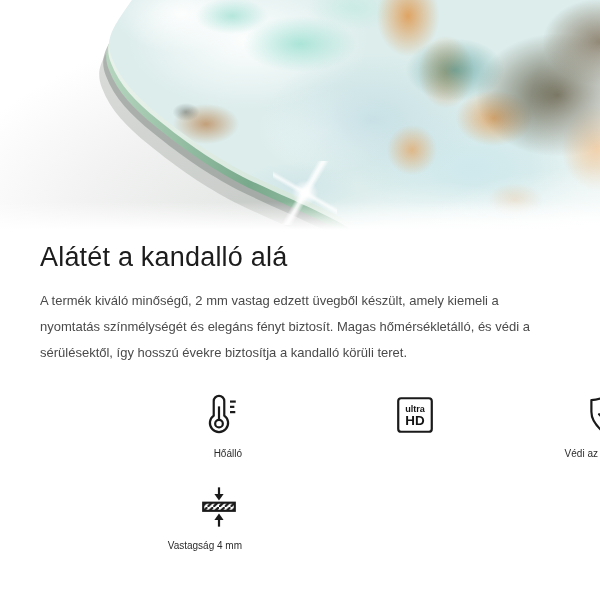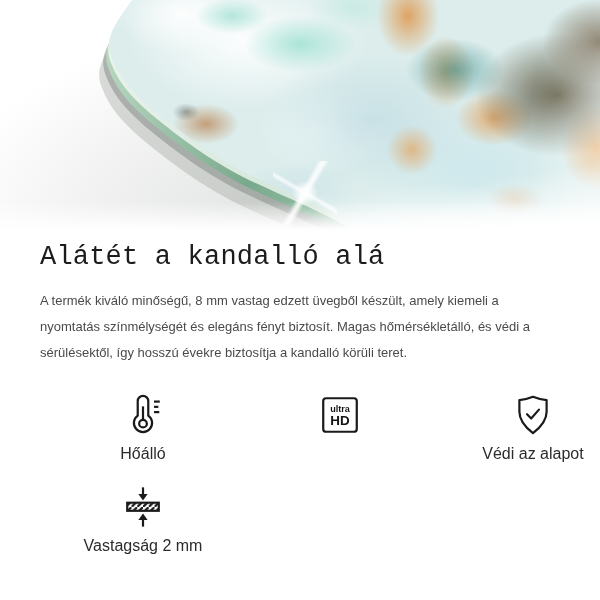--- a/index.html
+++ b/index.html
@@ -65,37 +65,37 @@
     background:
       radial-gradient(circle at 50% 50%, #ffffff 0 2.5px, rgba(255,255,255,.85) 4px, rgba(255,255,255,0) 13px),
       linear-gradient(120deg, rgba(255,255,255,0) 44%, rgba(255,255,255,.85) 49%, rgba(255,255,255,.85) 51%, rgba(255,255,255,0) 56%),
       linear-gradient(30deg, rgba(255,255,255,0) 46%, rgba(255,255,255,.7) 49.5%, rgba(255,255,255,.7) 50.5%, rgba(255,255,255,0) 54%);
   }
 
   
   .content{padding:0 40px;}
   h1{
     margin:8px 0 0;
-    font-family:Liberation Mono, monospace;
+    font-family:Liberation Sans, sans-serif;
     font-weight:400;font-size:27px;line-height:35px;color:#1c1c1c;letter-spacing:.2px;
   }
   h1 span{display:block;}
   .description{
     margin:13px 0 0;max-width:548px;
     font-size:13px;line-height:26px;color:#4a4a4a;
   }
 
   
   .features{
     margin-top:24px;padding-left:4px;
     display:grid;grid-template-columns:198px 196px 190px;row-gap:22px;
   }
-  .feature{display:flex;flex-direction:column;align-items:center;}
+  .feature{display:flex;flex-direction:column;align-items:flex-end;}
   .feature .icon-box{height:48px;display:flex;align-items:flex-end;justify-content:center;}
-  .feature .label{margin-top:9px;font-size:16px;color:#2b2b2b;line-height:13px;}
+  .feature .label{margin-top:9px;font-size:10px;color:#2b2b2b;line-height:13px;}
   .icon-svg{display:block;}
   .icon-svg .st{fill:none;stroke:#1a1a1a;stroke-width:2.3;}
   .icon-svg text{font-family:"Liberation Sans","DejaVu Sans",sans-serif;fill:#141414;}
 </style>
 </head>
 <body>
 
 <div class="hero">
   <div class="layer disc-shadow-far"></div>
   <div class="layer disc-shadow-near"></div>
@@ -103,21 +103,21 @@
   <div class="layer disc-bevel"></div>
   <div class="layer disc-art"></div>
   <div class="hero-fog"></div>
   <div class="sparkle"></div>
 </div>
 
 <div class="content">
   <h1>
     <span>Alátét a kandalló alá</span>
   </h1>
-  <p class="description">A termék kiváló minőségű, 8 mm vastag edzett üvegből készült, amely kiemeli a nyomtatás színmélységét és elegáns fényt biztosít. Magas hőmérsékletálló, és védi a sérülésektől, így hosszú évekre biztosítja a kandalló körüli teret.</p>
+  <p class="description">A termék kiváló minőségű, 2 mm vastag edzett üvegből készült, amely kiemeli a nyomtatás színmélységét és elegáns fényt biztosít. Magas hőmérsékletálló, és védi a sérülésektől, így hosszú évekre biztosítja a kandalló körüli teret.</p>
 
   <div class="features">
 
     <div class="feature">
       <div class="icon-box">
         <svg class="icon-svg" width="46" height="46" viewBox="0 0 48 48">
           <path class="st" stroke-width="2.4" d="M24 4a5.5 5.5 0 0 1 5.5 5.5v15.1a9.5 9.5 0 1 1-11 0V9.5A5.5 5.5 0 0 1 24 4z"></path>
           <line class="st" stroke-width="2.4" x1="24" y1="15" x2="24" y2="29"></line>
           <circle class="st" stroke-width="2.4" cx="24" cy="33" r="4"></circle>
           <line class="st" stroke-width="2.2" x1="35.5" y1="10" x2="41.5" y2="10"></line>
@@ -158,17 +158,17 @@
               <path d="M-1.5 7.5 L7.5 -1.5" stroke="#1a1a1a" stroke-width="2.4"></path>
             </pattern>
           </defs>
           <rect x="7.5" y="19.5" width="33" height="8.5" fill="url(#hatch-p)" stroke="#1a1a1a" stroke-width="2.2"></rect>
           <line class="st" stroke-width="2.6" x1="24" y1="3.5" x2="24" y2="10.5"></line>
           <polygon fill="#1a1a1a" points="19.2,10.5 28.8,10.5 24,17.2"></polygon>
           <line class="st" stroke-width="2.6" x1="24" y1="44.5" x2="24" y2="37.5"></line>
           <polygon fill="#1a1a1a" points="19.2,37.5 28.8,37.5 24,30.8"></polygon>
         </svg>
       </div>
-      <div class="label">Vastagság 2 mm</div>
+      <div class="label">Vastagság 4 mm</div>
     </div>
 
   </div>
 </div>
 
 </body></html>

